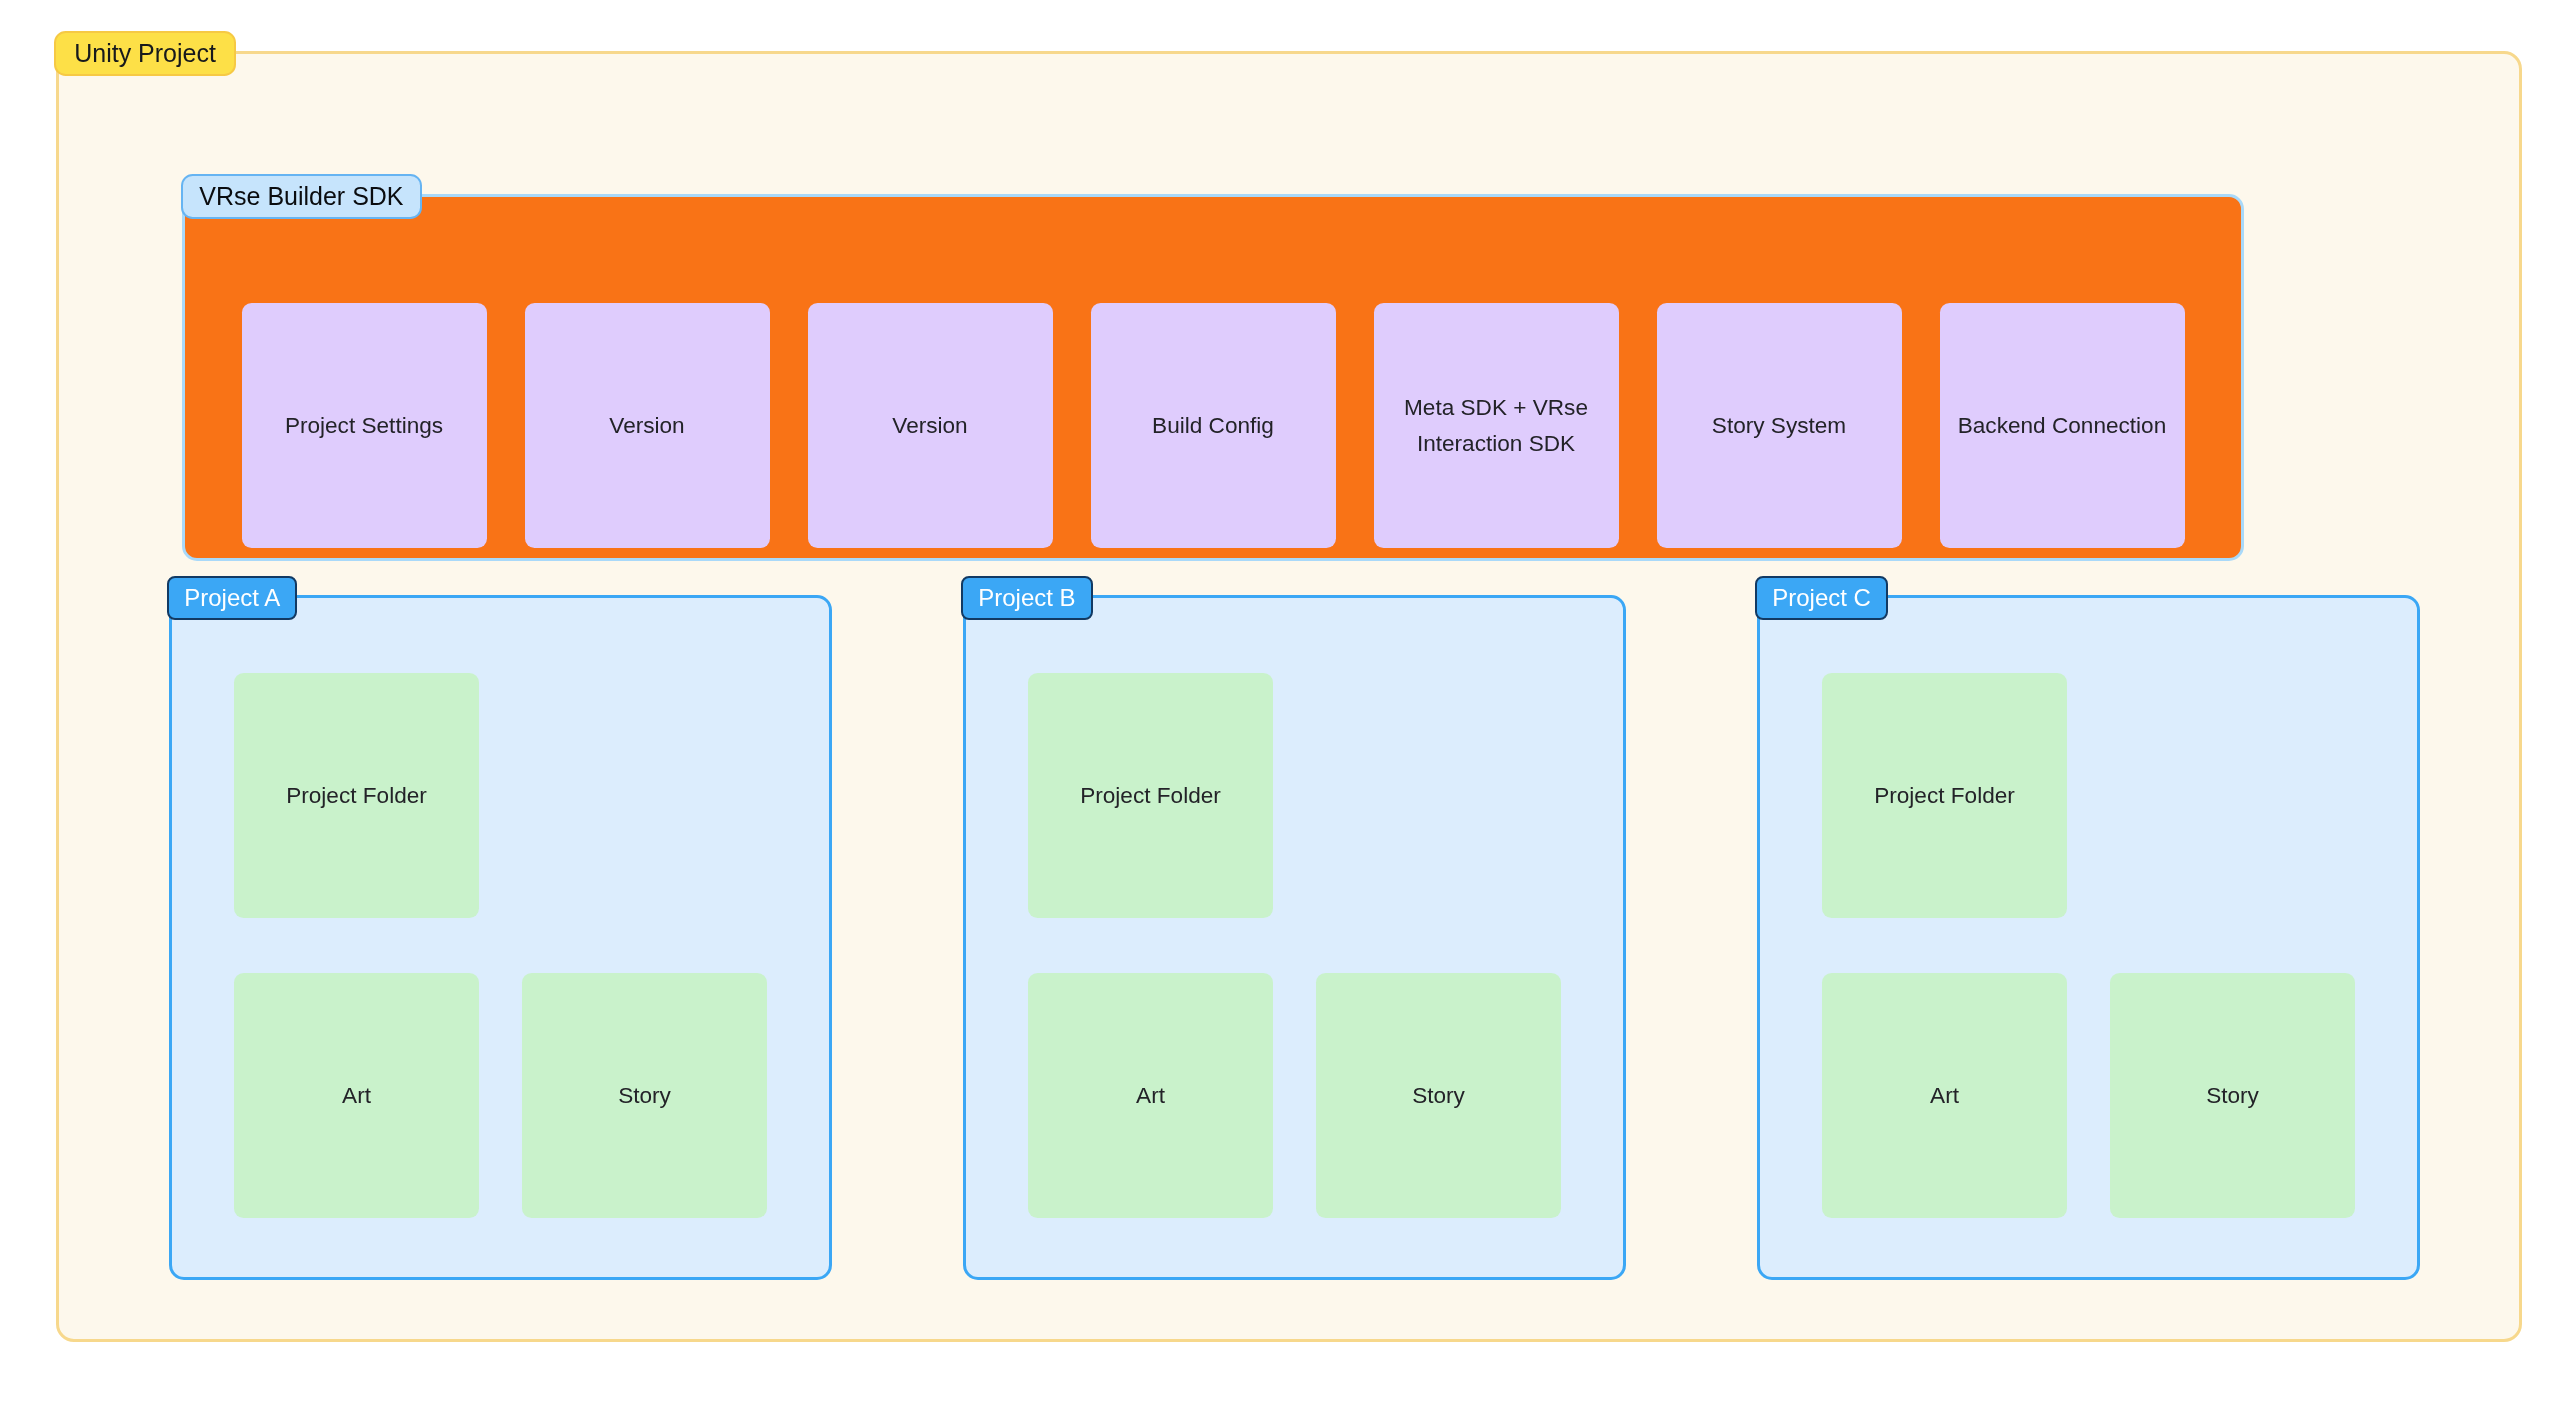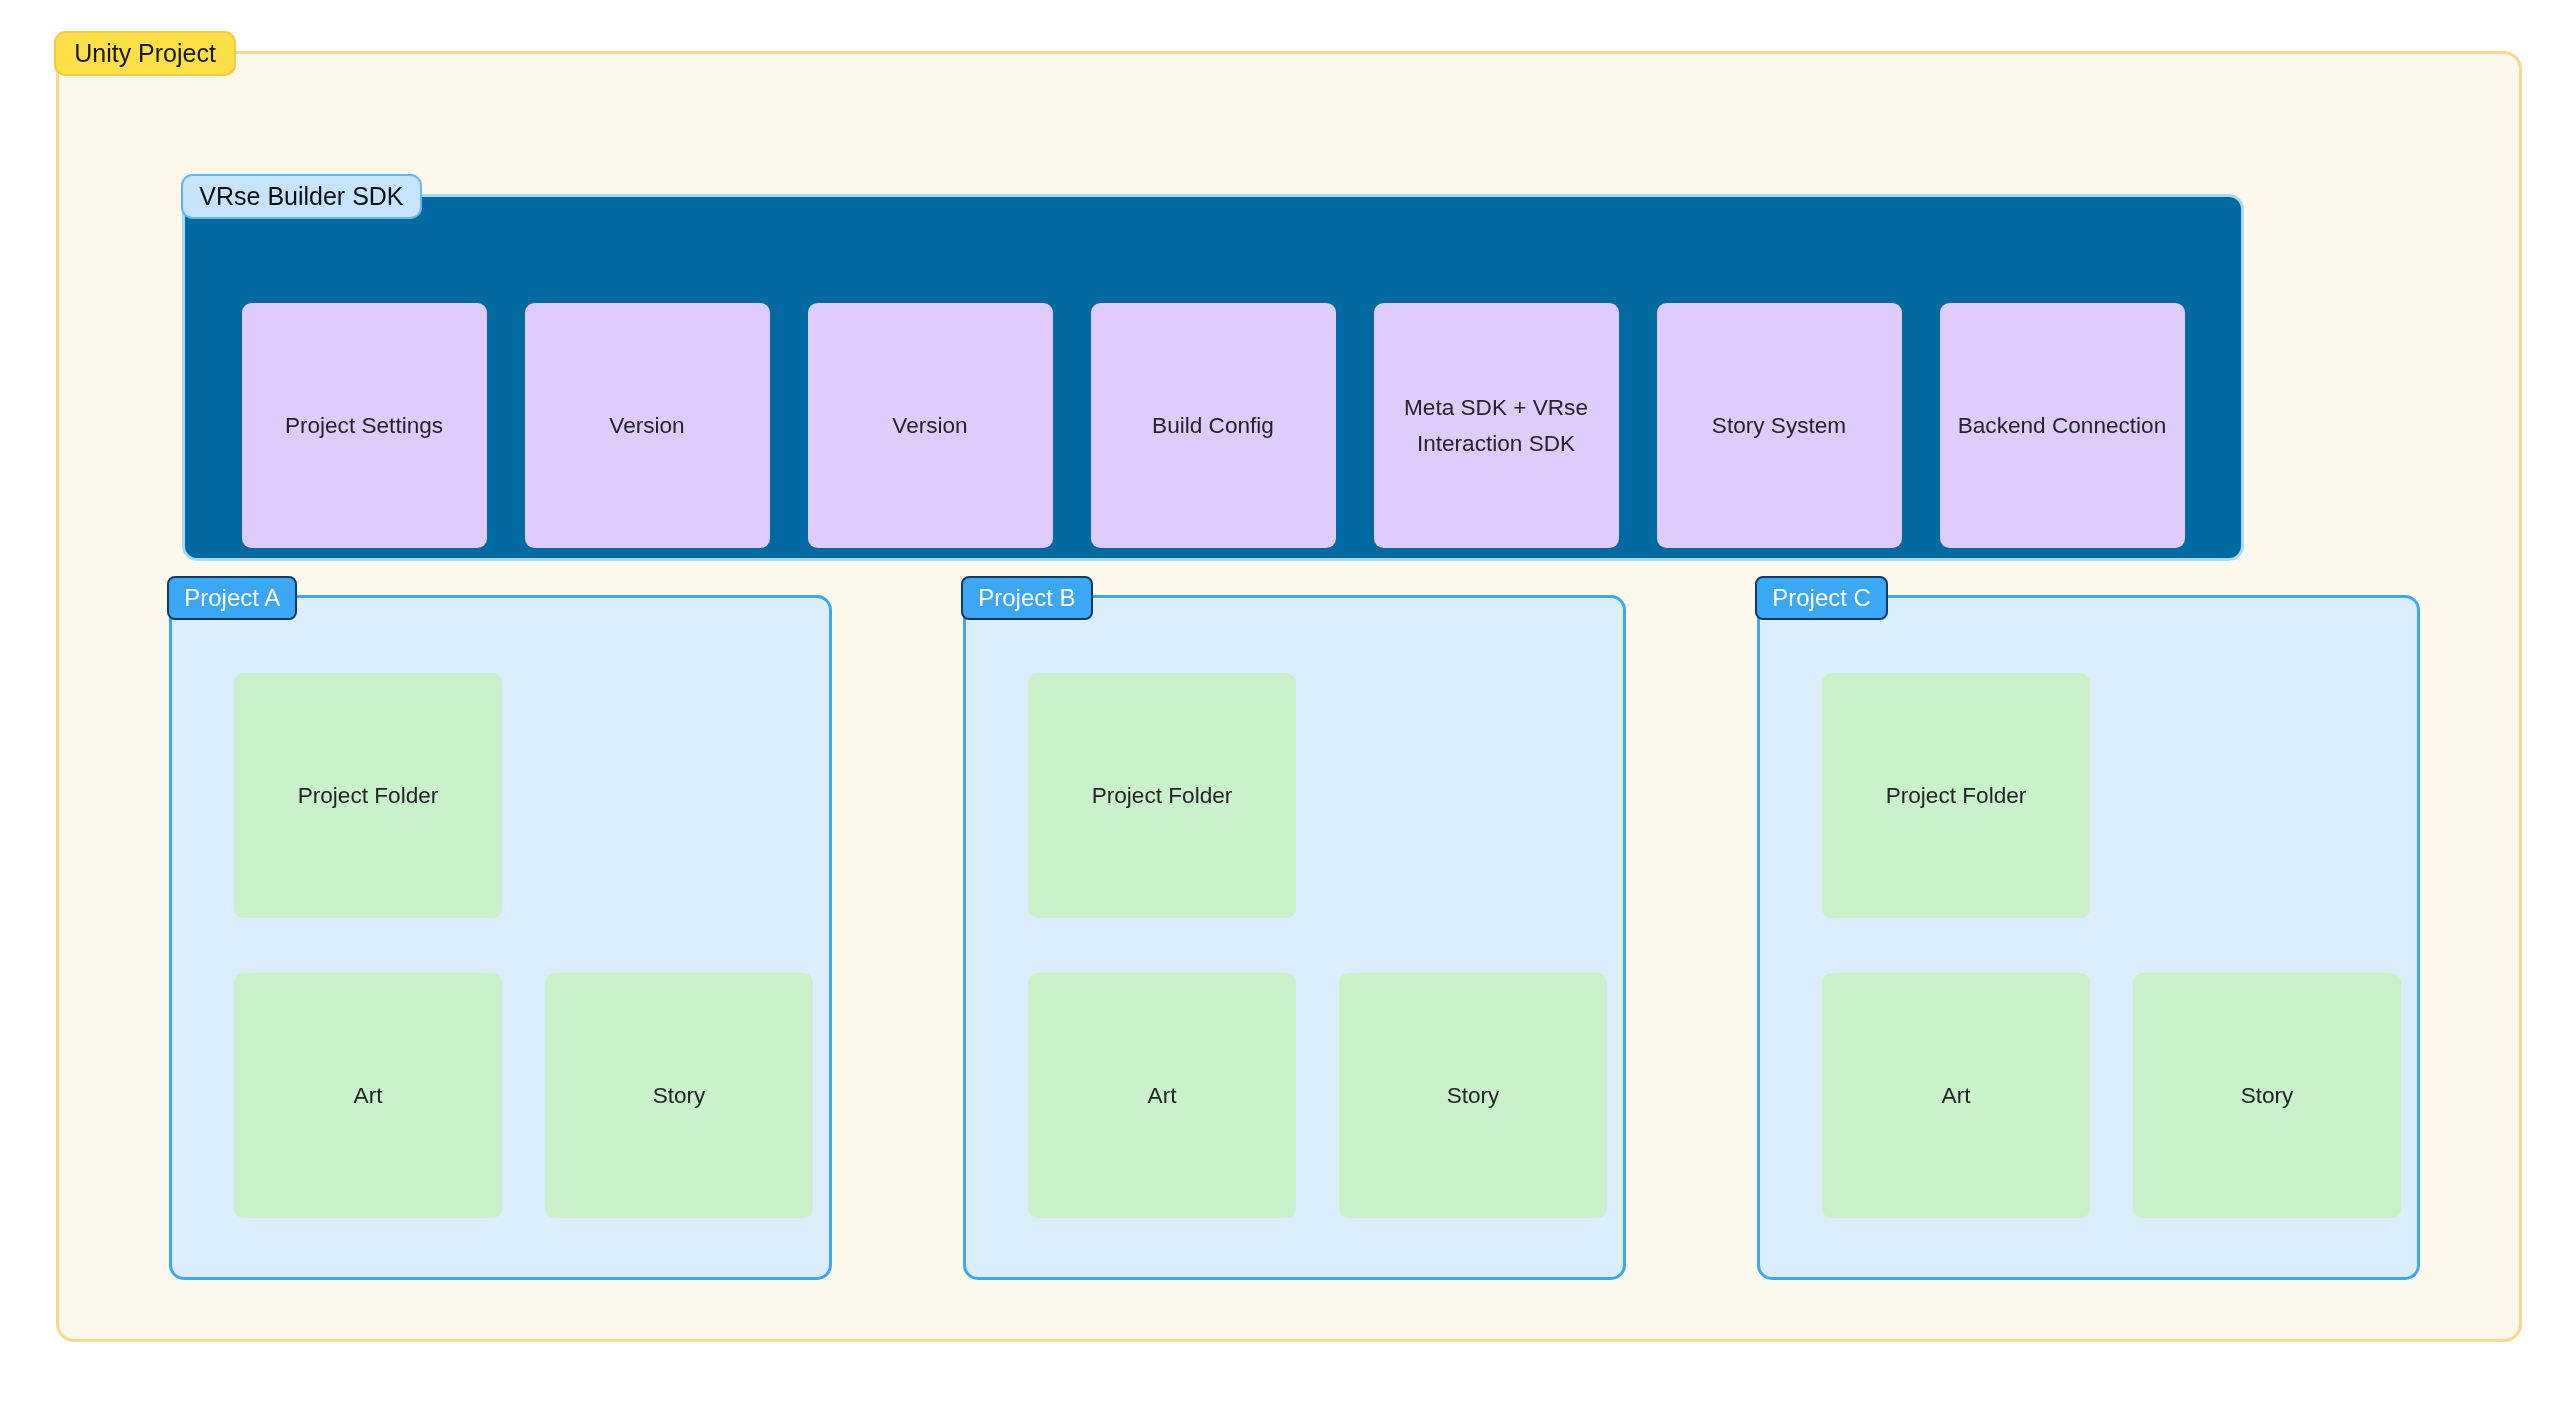--- a/index.html
+++ b/index.html
@@ -47,21 +47,21 @@
     font-size: 25px;
   }
 
   
   #sdk-container {
     position: absolute;
     left: 123px;
     top: 140px;
     width: 2062px;
     height: 367px;
-    background: #0369a1;
+    background: #f97316;
     border: 3.4px solid #A9D9F9;
     border-radius: 15px;
   }
 
   #sdk-label {
     left: -4.1px;
     top: -22.6px;
     height: 45px;
     padding: 0 16.4px;
     background: #C6E4FC;
@@ -148,21 +148,21 @@
   }
 
   .folder-row {
     display: flex;
     gap: 43px;
     padding-left: 62px;
   }
   .folder-row.second { margin-top: 55px; }
 
   .folder-card {
-    width: 268px;
+    width: 245px;
     height: 245px;
     background: #C9F2CB;
     border-radius: 9.6px;
     display: flex;
     align-items: center;
     justify-content: center;
     text-align: center;
     color: #232328;
     font-size: 22.6px;
   }

